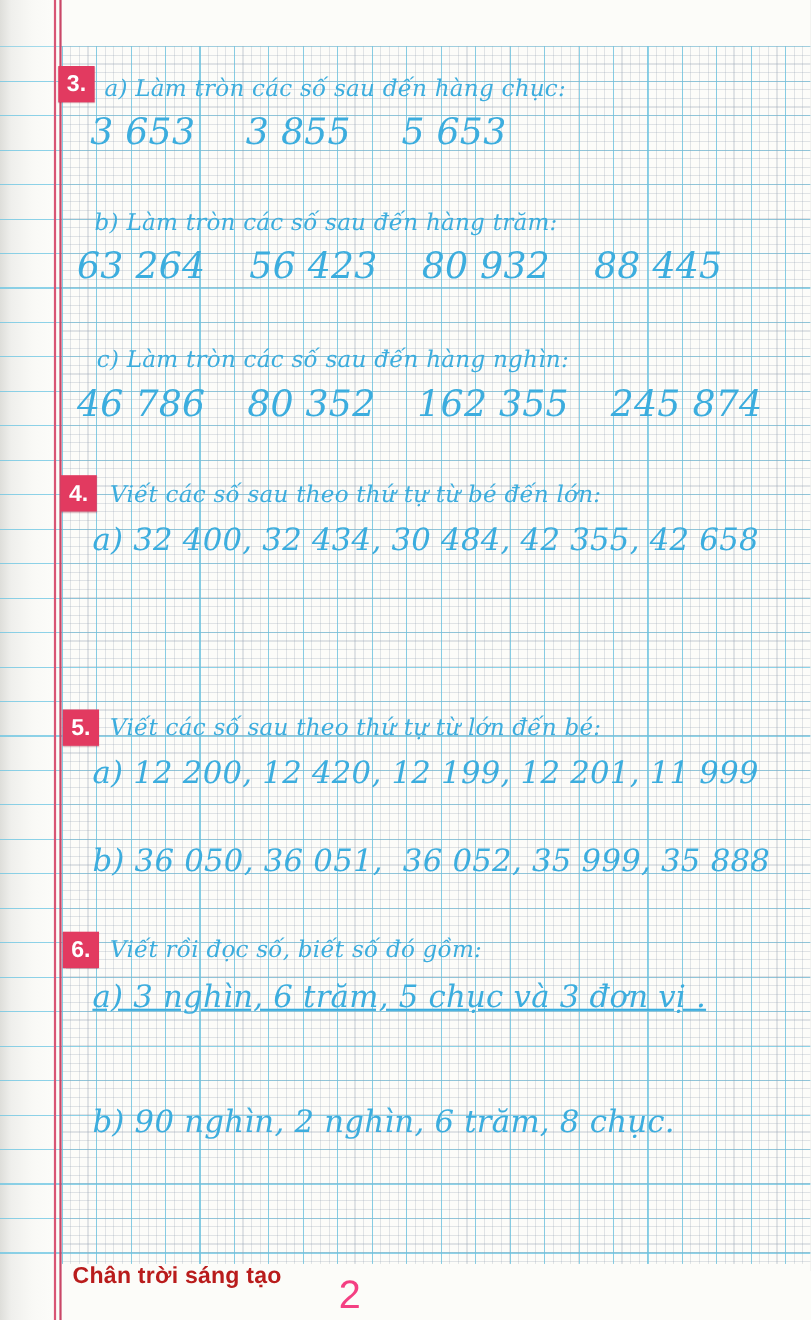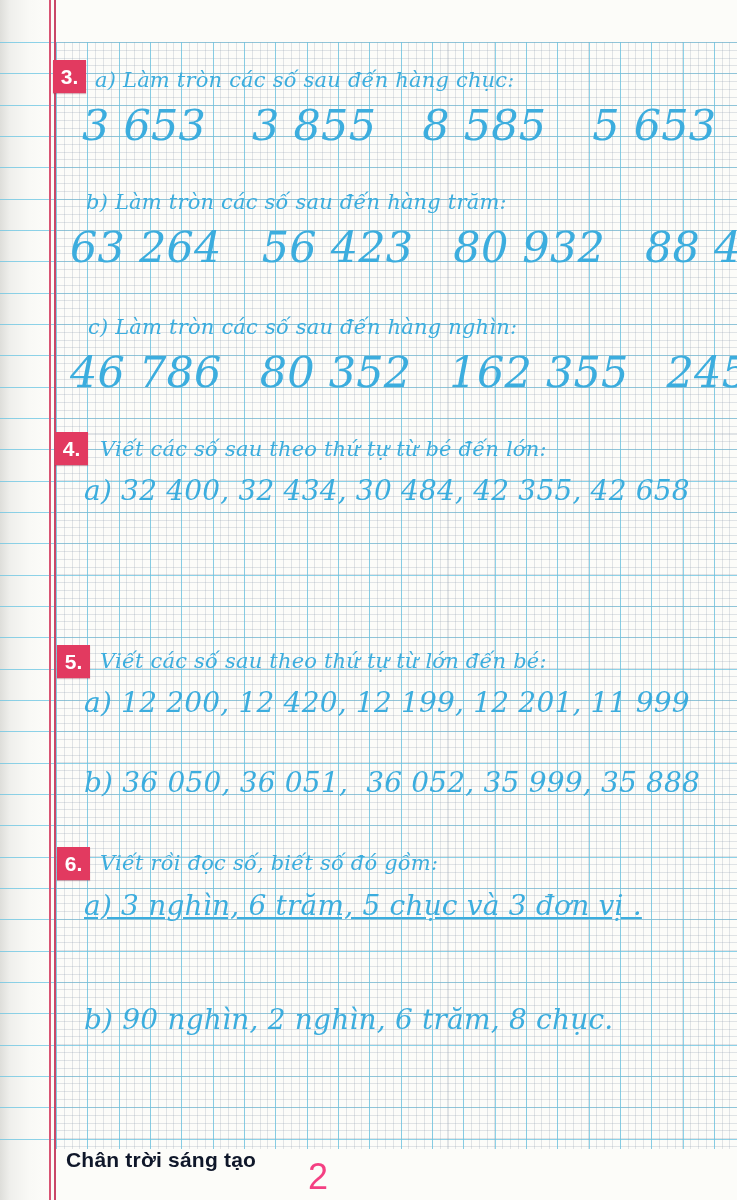--- a/index.html
+++ b/index.html
@@ -43,26 +43,26 @@
     color:#fff;font-family:"Liberation Sans",sans-serif;font-weight:bold;
     font-size:21px;display:flex;align-items:center;justify-content:center;
     box-shadow:0 1px 1px rgba(150,40,70,0.35);
   }
   .hw{ 
     position:absolute;color:#3cadde;font-style:italic;white-space:pre;
     letter-spacing:0.2px;line-height:1.2;
   }
   .heading{font-size:21px;}
   .numline{font-size:28px;}
-  .numgroup{display:flex;font-size:43px;}
+  .numgroup{display:flex;font-size:33px;}
   .numgroup span{display:inline-block;}
   .footer-series{
     position:absolute;left:66px;top:1148px;
     font-family:"Liberation Sans",sans-serif;font-weight:bold;
-    font-size:21px;color:#0f172a;letter-spacing:0.2px;
+    font-size:21px;color:#b91c1c;letter-spacing:0.2px;
   }
   .footer-page{
     position:absolute;left:308px;top:1156px;
     font-family:"Liberation Sans",sans-serif;
     font-size:36px;color:#f43f82;
   }
 </style>
 </head>
 <body>
 
@@ -72,21 +72,20 @@
   <div class="grid-hlines"></div>
   <div class="grid-area"></div>
   <div class="margin-line outer"></div>
   <div class="margin-line inner"></div>
 
   <div class="badge" style="left:53px;top:60px;">3.</div>
   <div class="hw heading" style="left:95px;top:68px;">a) Làm tròn các số sau đến hàng chục:</div>
   <div class="hw numgroup" style="left:82px;top:100px;gap:46px;">
     <span>3 653</span>
     <span>3 855</span>
-    <span>8 585</span>
     <span>5 653</span>
   </div>
 
   <div class="hw heading" style="left:86px;top:190px;">b) Làm tròn các số sau đến hàng trăm:</div>
   <div class="hw numgroup" style="left:70px;top:222px;gap:40px;">
     <span>63 264</span>
     <span>56 423</span>
     <span>80 932</span>
     <span>88 445</span>
   </div>

